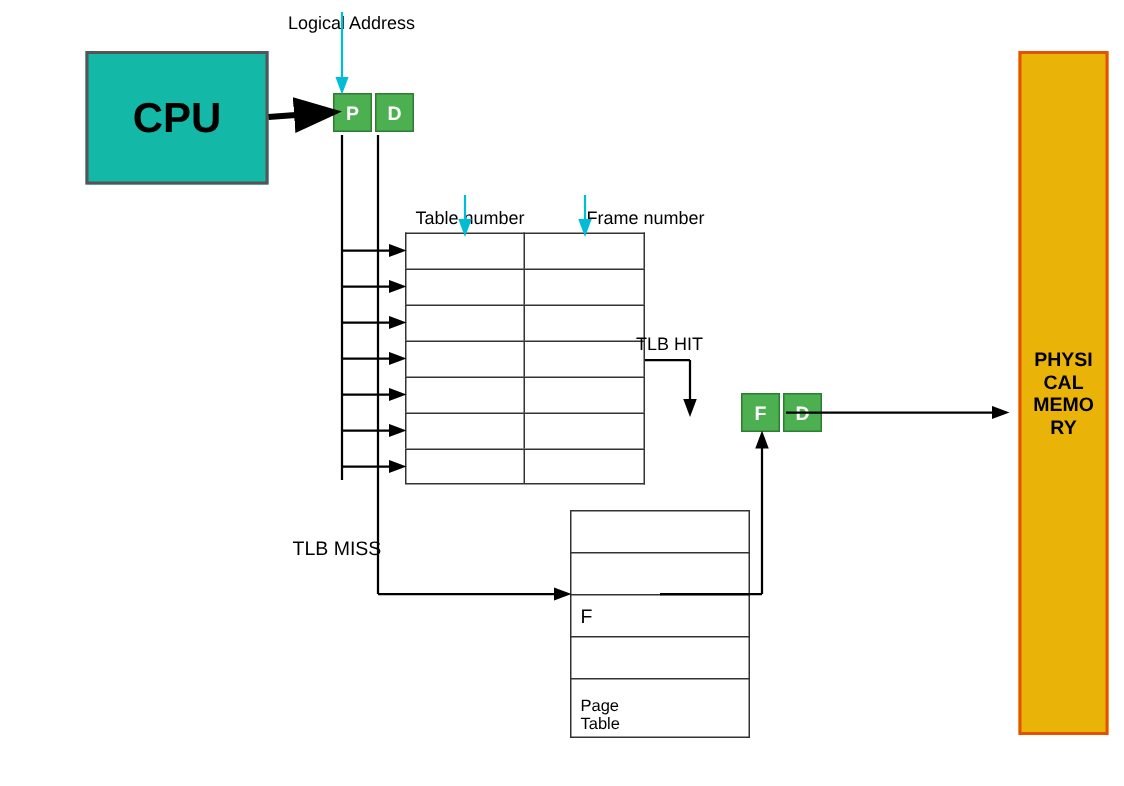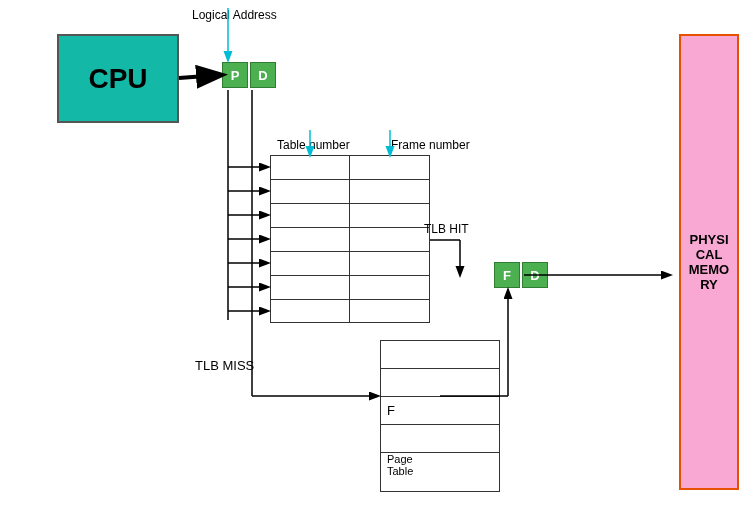--- a/index.html
+++ b/index.html
@@ -111,21 +111,21 @@
       display: flex;
       gap: 2px;
     }
     
     .physical-memory {
       position: absolute;
       right: 10px;
       top: 34px;
       width: 60px;
       height: 456px;
-      background: #f9a8d4;
+      background: #eab308;
       border: 2px solid #e65100;
       display: flex;
       align-items: center;
       justify-content: center;
     }
     .physical-memory-label {
       font-size: 13px;
       font-weight: bold;
       color: #000;
       text-align: center;
@@ -216,21 +216,21 @@
     <div class="pt-row">
         <div class="pt-cell"></div>
       </div>
     <div class="pt-row">
         <div class="pt-cell" style="font-size:13px;">F</div>
       </div>
     <div class="pt-row">
         <div class="pt-cell"></div>
       </div>
     <div class="pt-row" style="height:40px;">
-        <div class="pt-cell" style="align-items:flex-start; padding-top:0; font-size:11px; border-bottom:1.5px solid #333; height:40px;">Page<br>Table</div>
+        <div class="pt-cell" style="align-items:flex-start; padding-top:12px; font-size:11px; border-bottom:1.5px solid #333; height:40px;">Page<br>Table</div>
       </div>
   </div>
 
   <div class="physical-memory">
     <div class="physical-memory-label">
       <span>PHYSICAL</span><br>
       <span>MEMORY</span>
     </div>
   </div>
 

